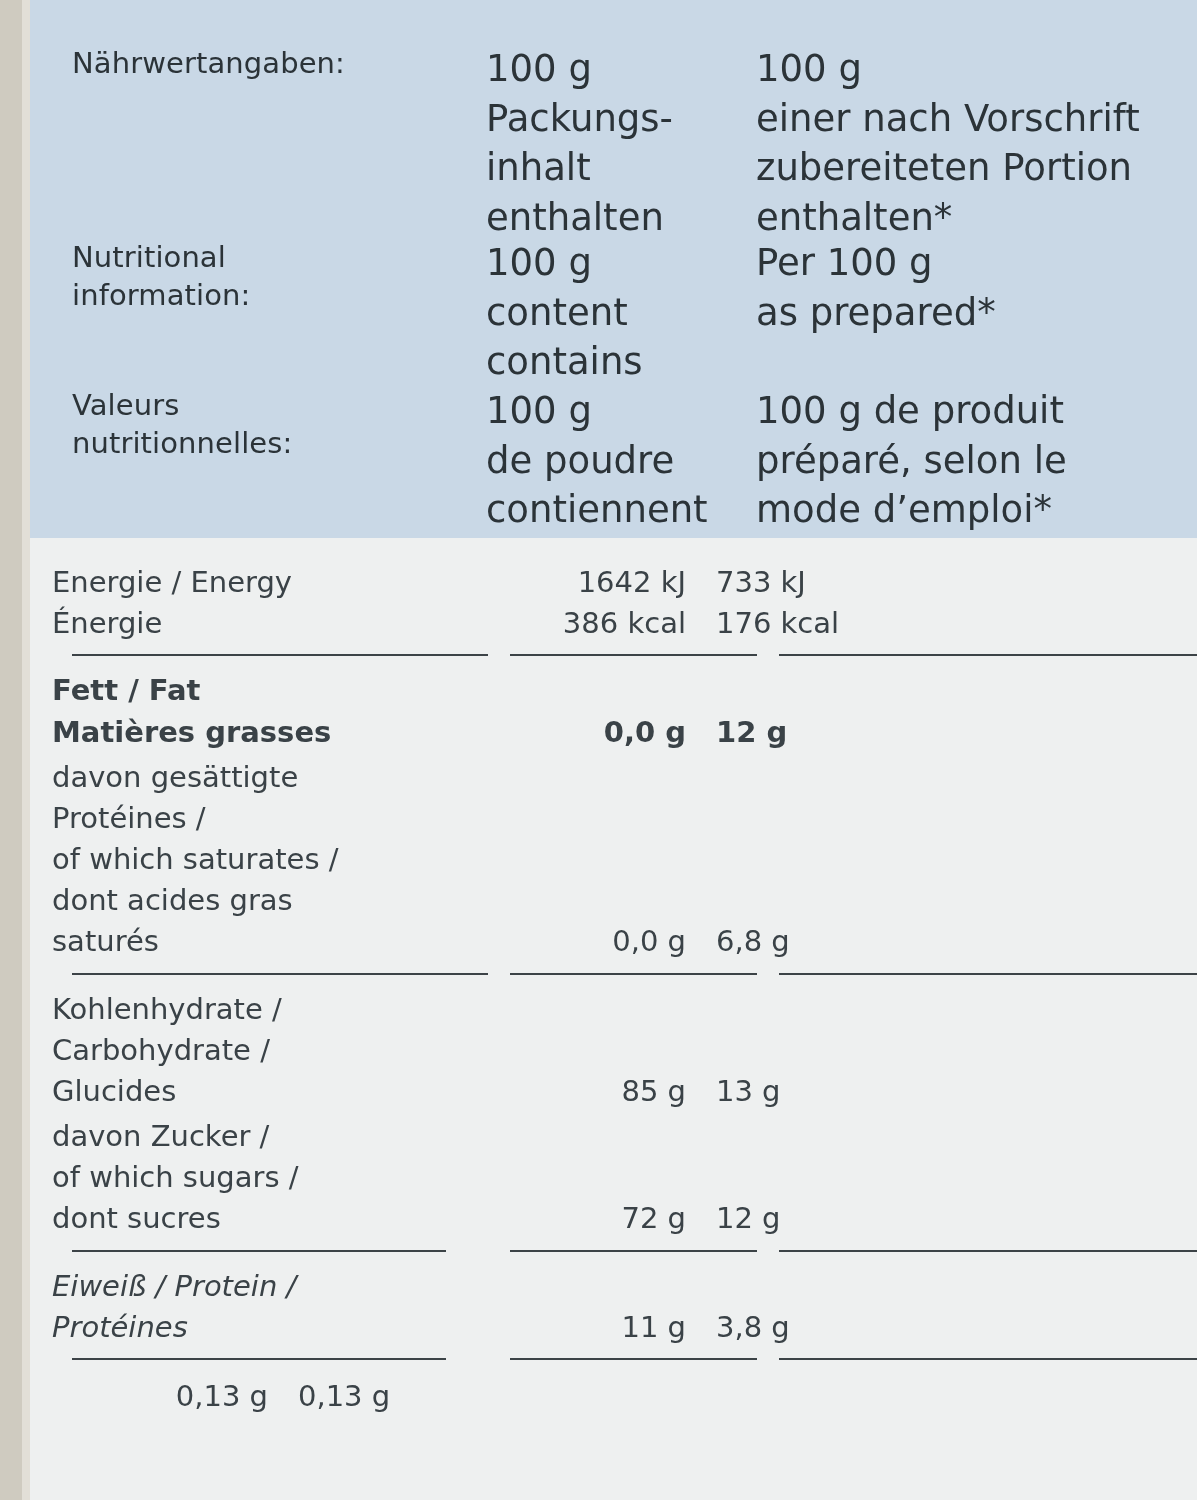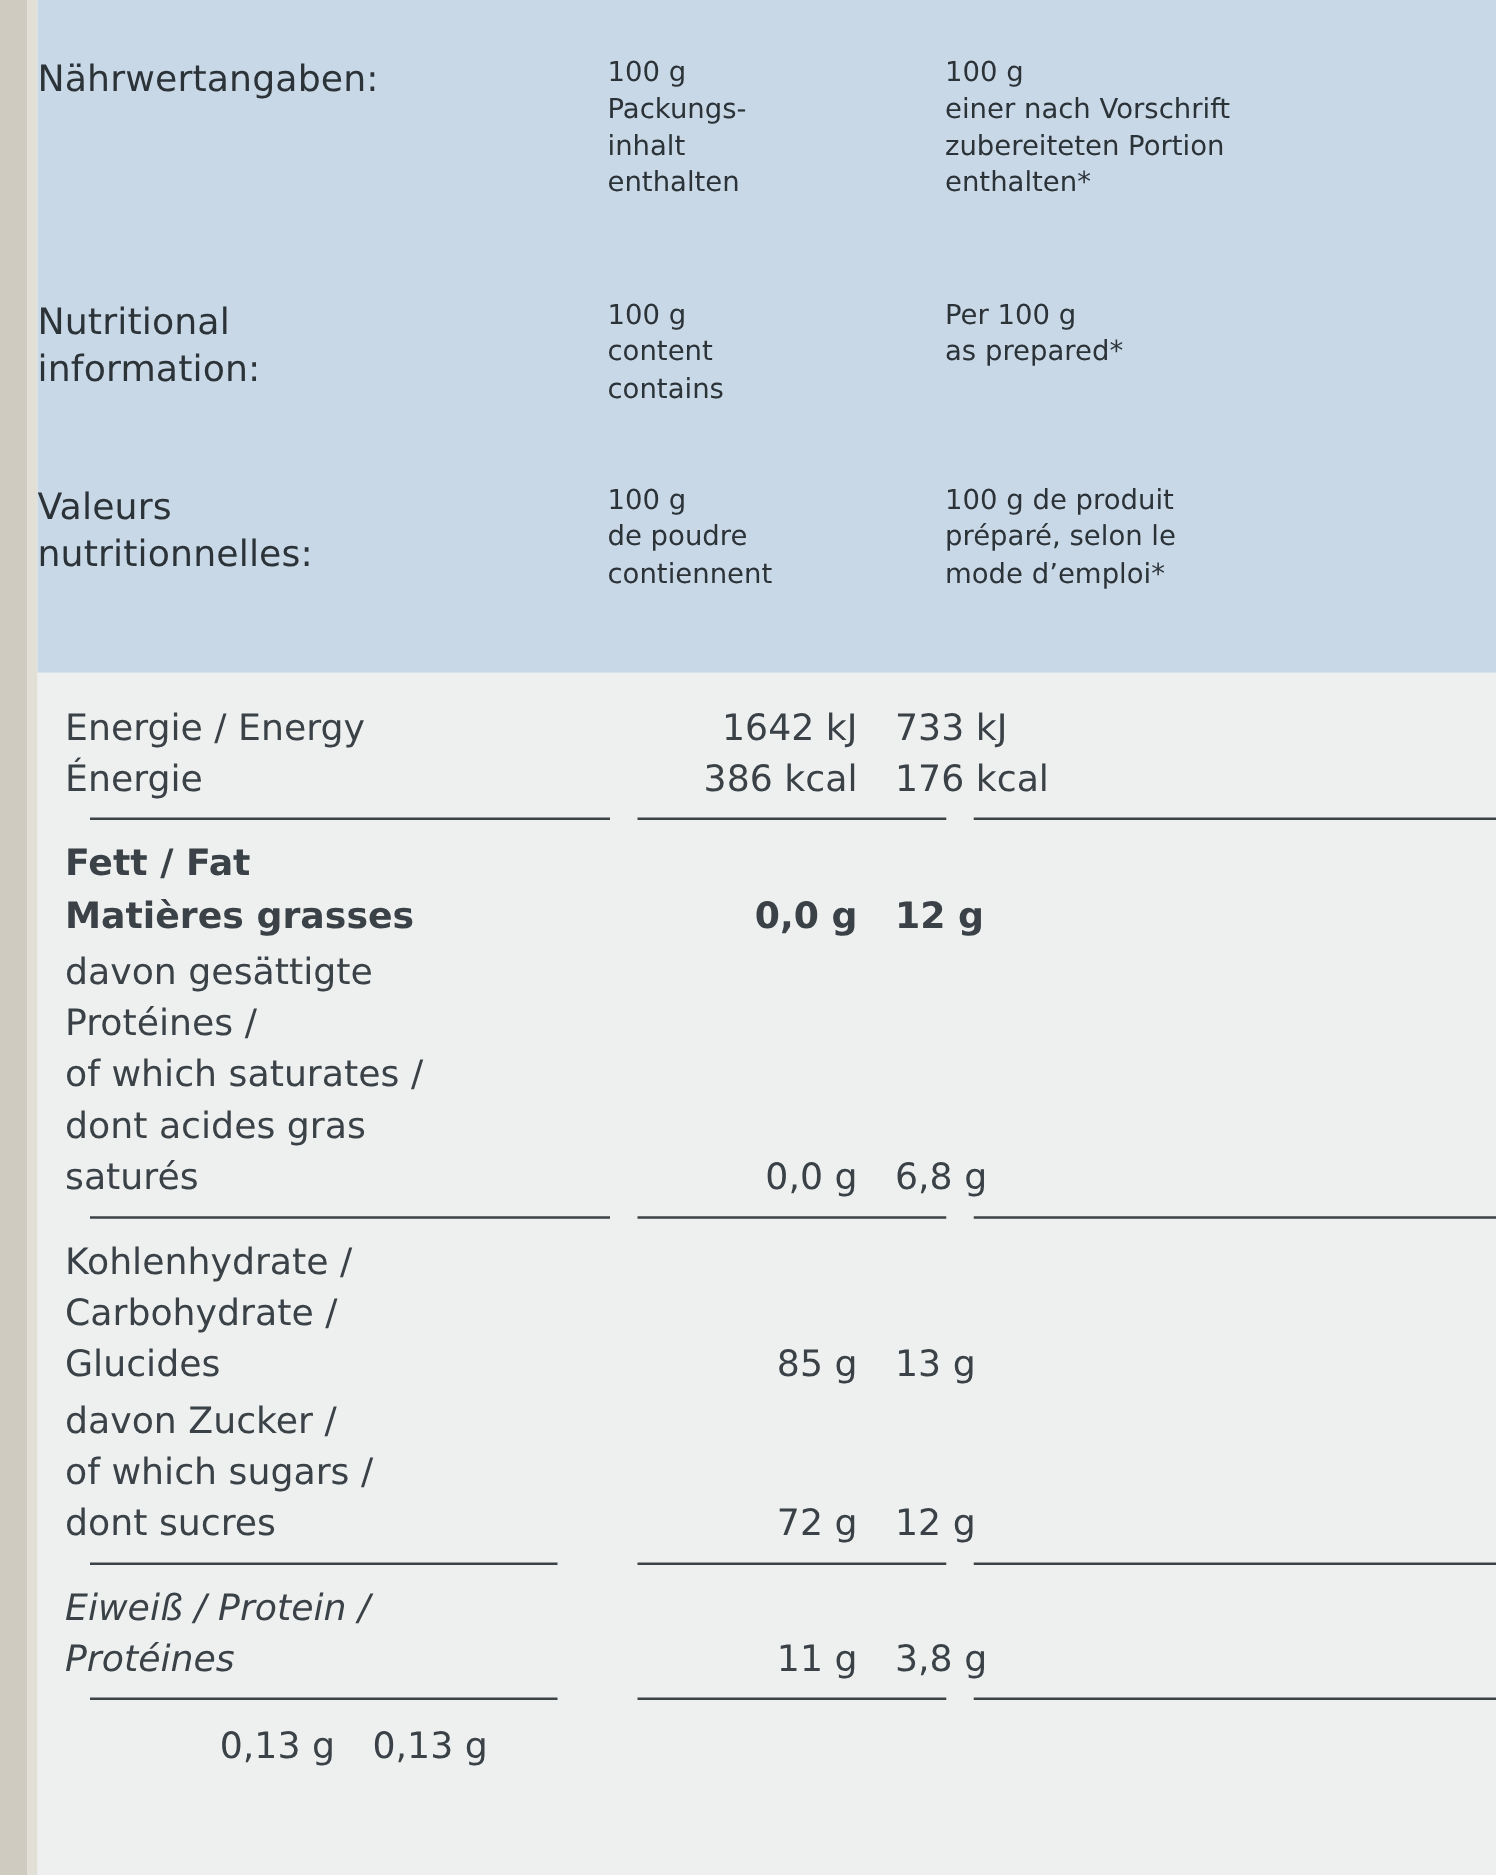--- a/index.html
+++ b/index.html
@@ -48,32 +48,32 @@
     width: 1167px;
     height: 538px;
     background: #c9d8e6;
   }
   .band-row {
     position: absolute;
     left: 0;
     width: 1167px;
     display: flex;
   }
-  .col-a { width: 418px; box-sizing: border-box; }
+  .col-a { width: 418px; padding-left: 42px; box-sizing: border-box; }
   .col-b { width: 268px; box-sizing: border-box; padding-left: 38px;}
   .col-c { width: 441px; box-sizing: border-box; padding-left: 40px;}
 
   .hd-title {
     font-size: 29px;
     color: #2b3338;
     line-height: 1.32;
     letter-spacing: 0.1px;
   }
   .hd-sub {
-    font-size: 22px;
+    font-size: 37px;
     color: #2b3338;
     line-height: 1.34;
   }
 
   
   .rows {
     position: absolute;
     left: 0;
     top: 538px;
     width: 1167px;

